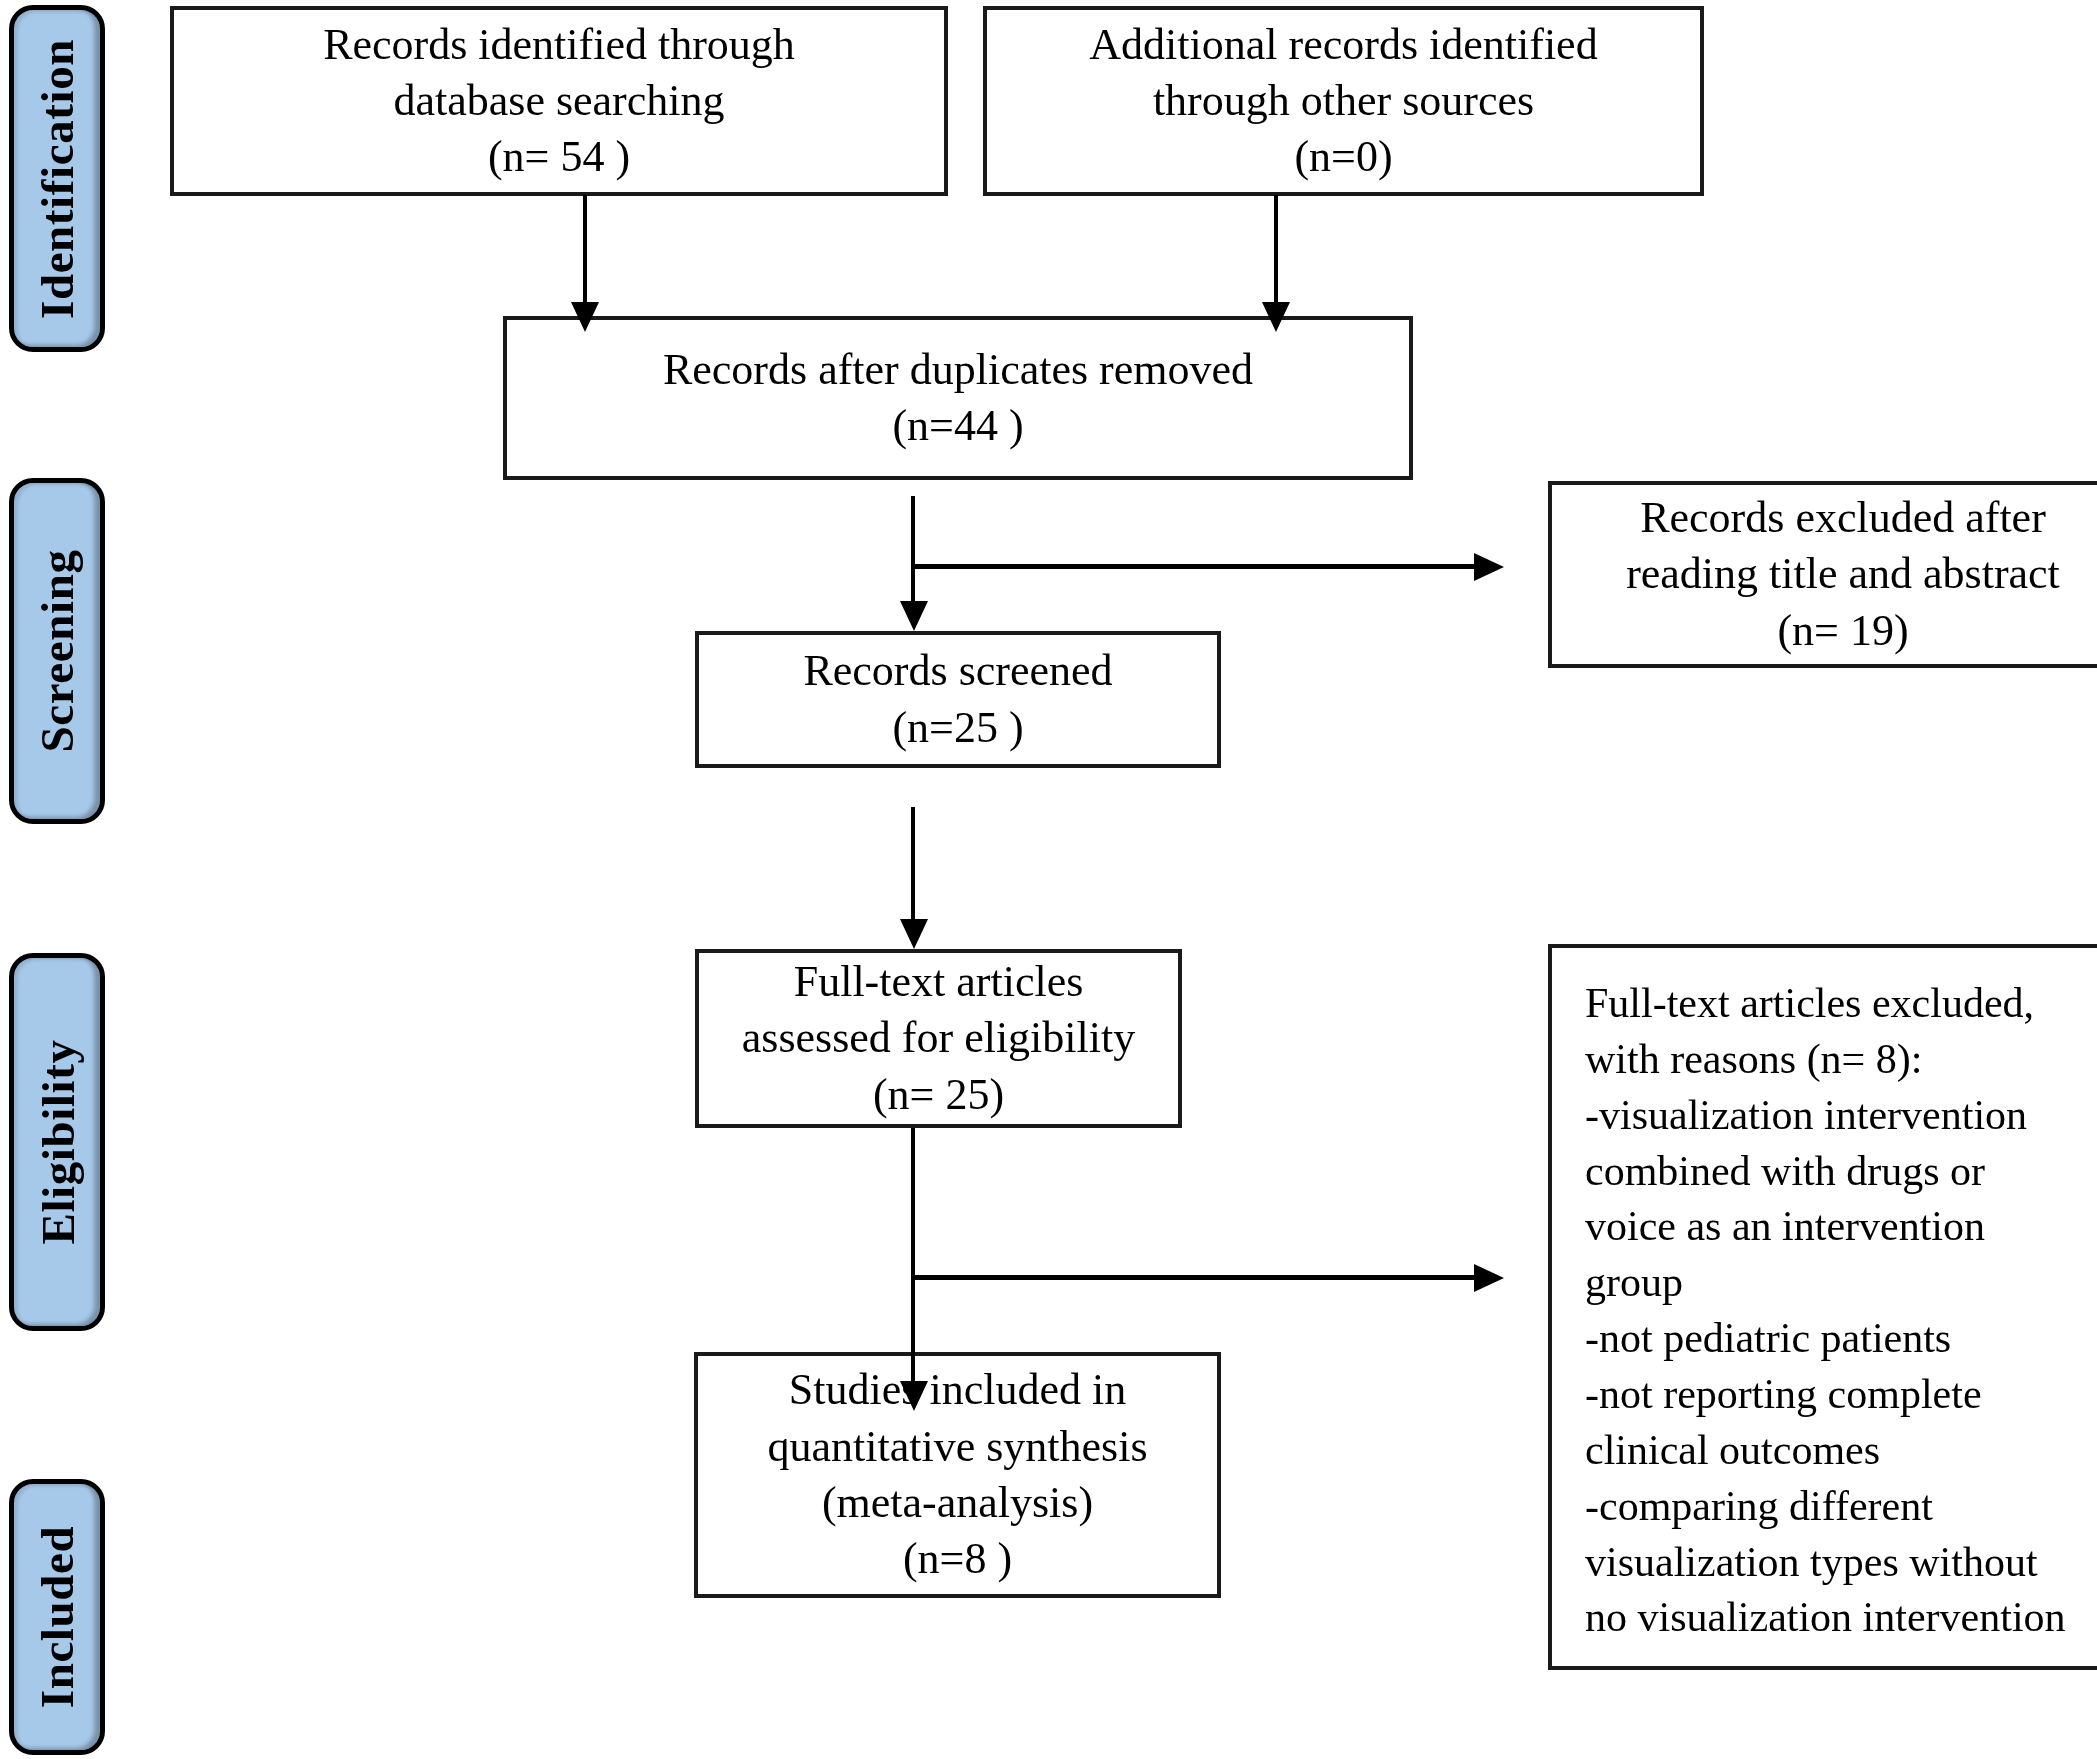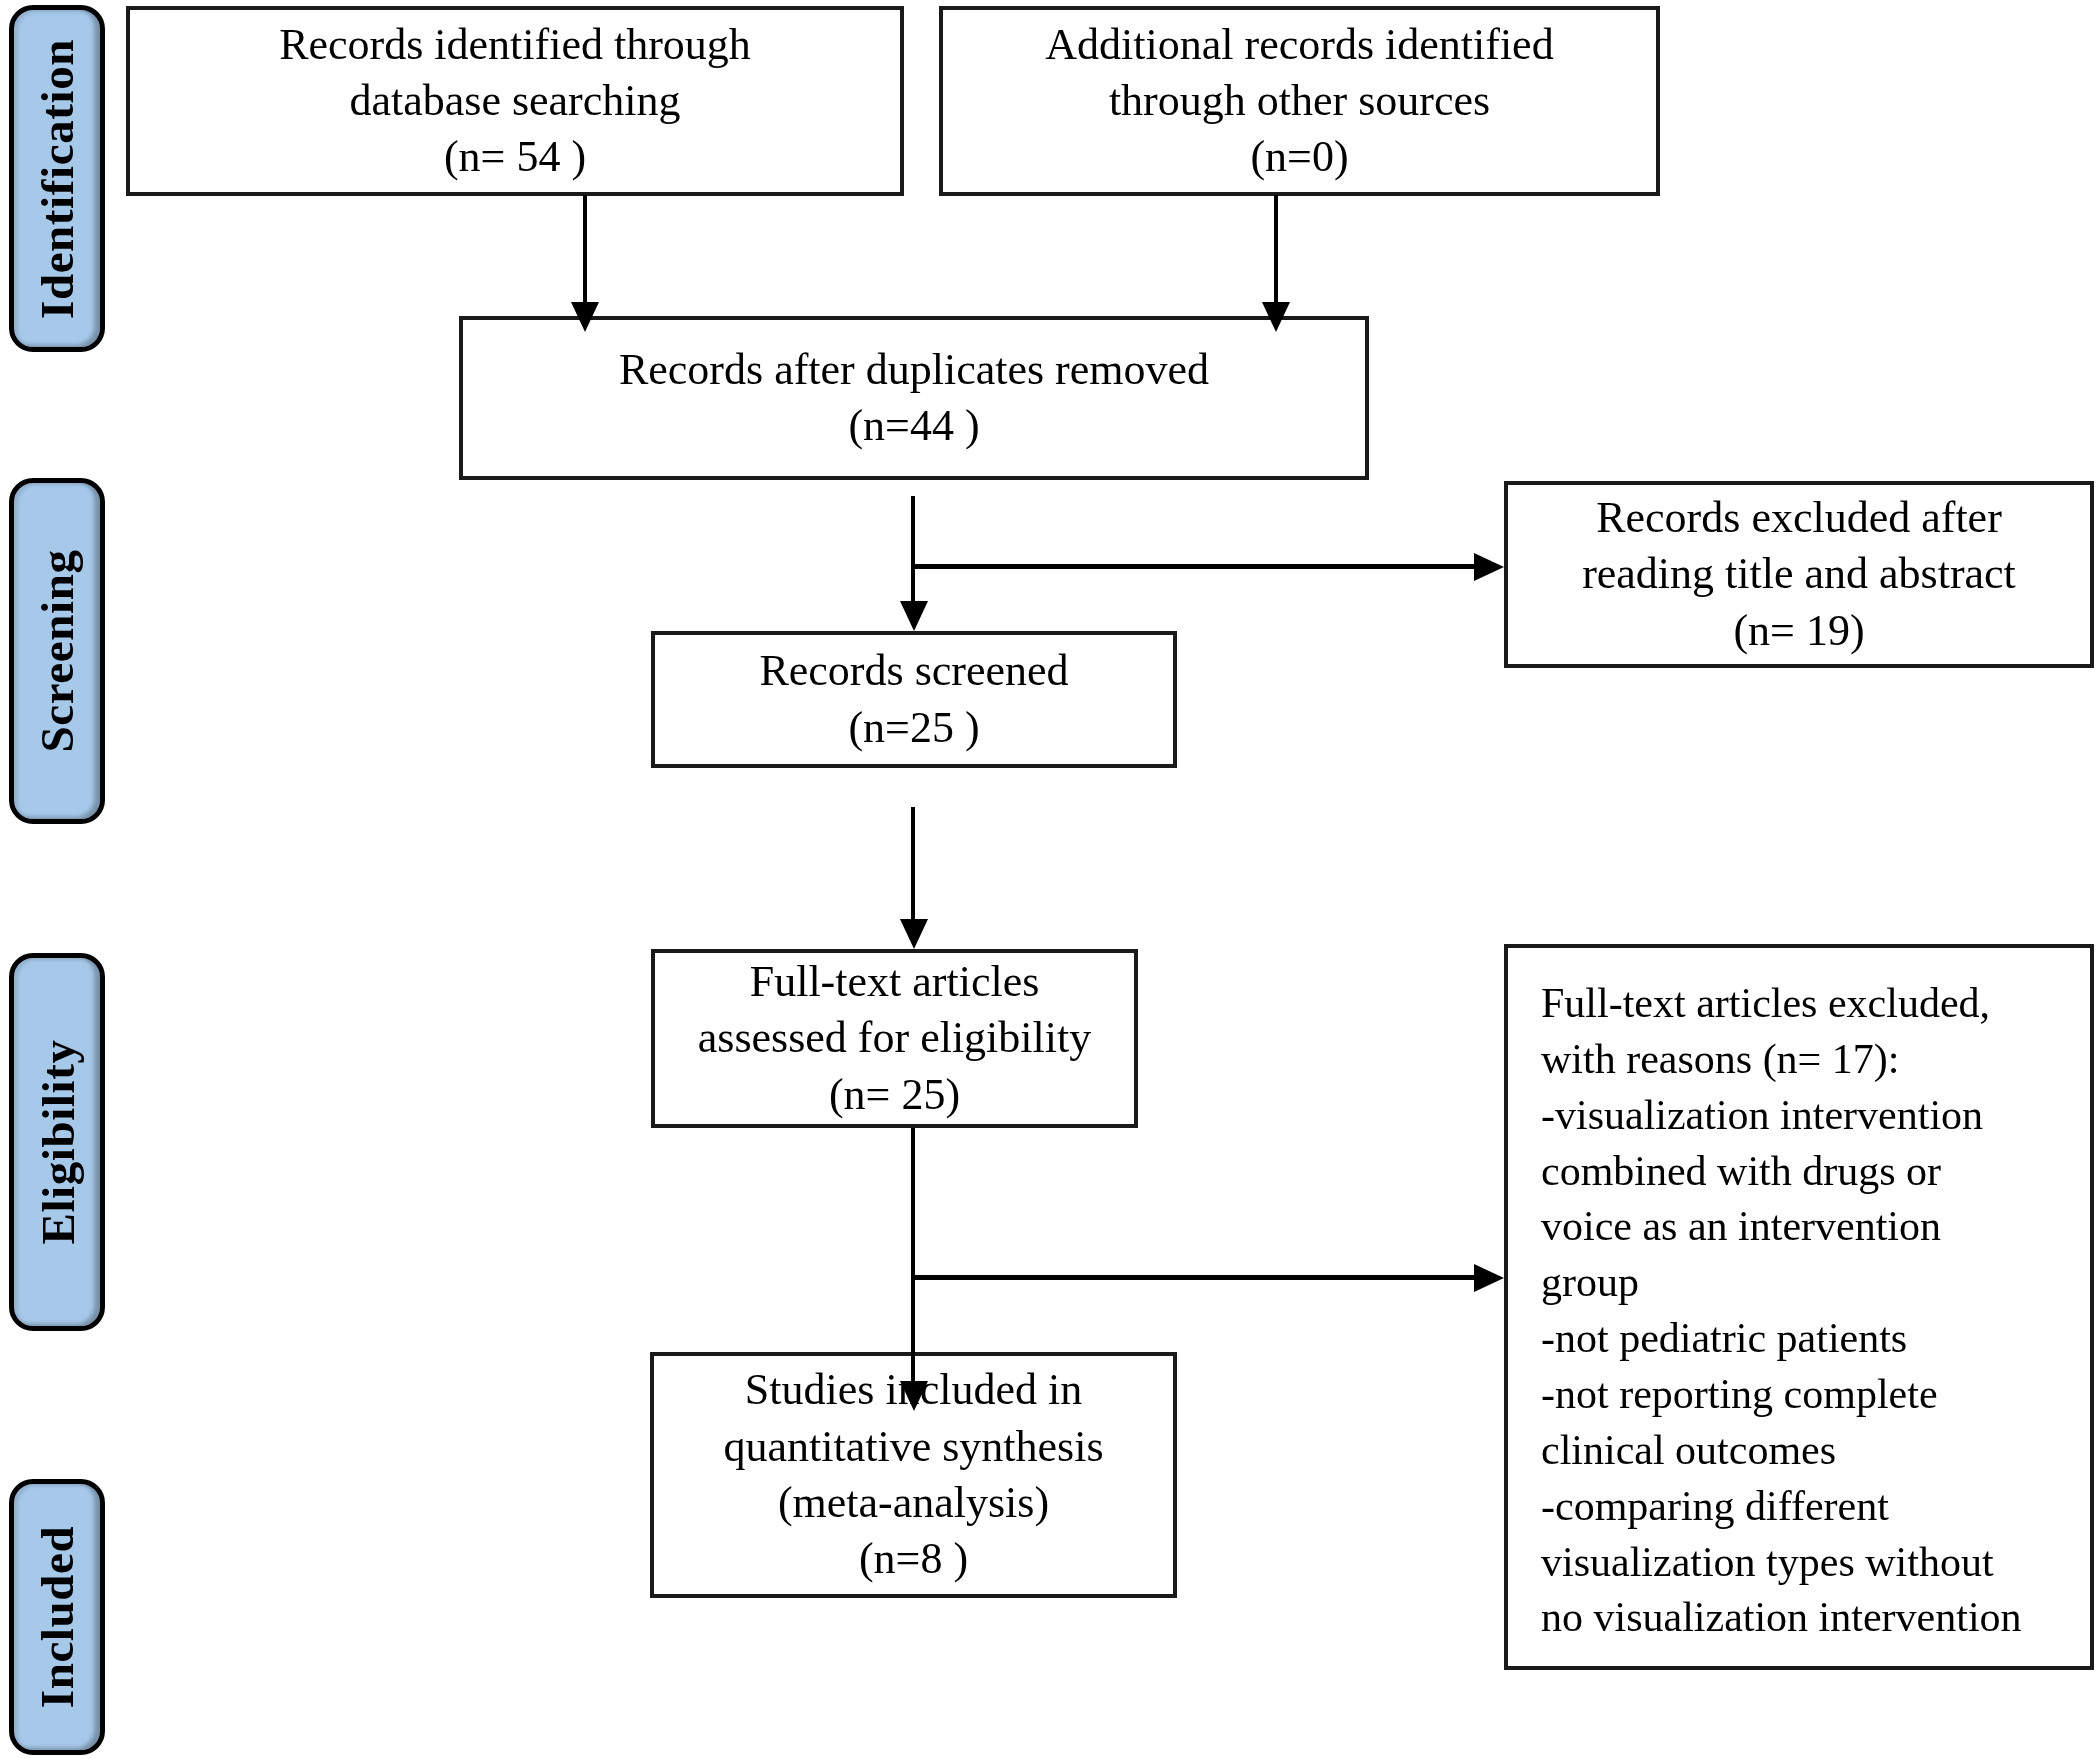--- a/index.html
+++ b/index.html
@@ -33,21 +33,21 @@
     font-size: 47px;
     letter-spacing: 0.6px;
     color: var(--text, #000000);
   }
   
   .fbox {
     position: absolute;
     background: var(--box-fill, #ffffff);
     border: 4.4px solid var(--box-border, #1a1a1a);
     box-sizing: border-box;
-    display: flex; align-items: center; justify-content: center;
+    display: flex; align-items: center; justify-content: center; margin-left: 44px;
   }
   .btext {
     font-size: 44px;
     line-height: 1.28;
     text-align: center;
     white-space: pre-line;
     color: var(--text, #000000);
   }
   .fbox.left-align { align-items: flex-start; justify-content: flex-start; }
   .fbox.left-align .btext {
@@ -119,21 +119,21 @@
   </div>
 
   <div class="fbox" style="left:651px; top:949px; width:487px; height:179px">
     <div class="btext">Full-text articles
 assessed for eligibility
 (n= 25)</div>
   </div>
 
   <div class="fbox left-align" style="left:1504px; top:944px; width:590px; height:726px">
     <div class="btext">Full-text articles excluded,
-with reasons  (n= 17):
+with reasons  (n= 8):
 -visualization intervention
 combined with drugs or
 voice as an intervention
 group
 -not pediatric patients
 -not reporting complete
 clinical outcomes
 -comparing different
 visualization types without
 no visualization intervention</div>

